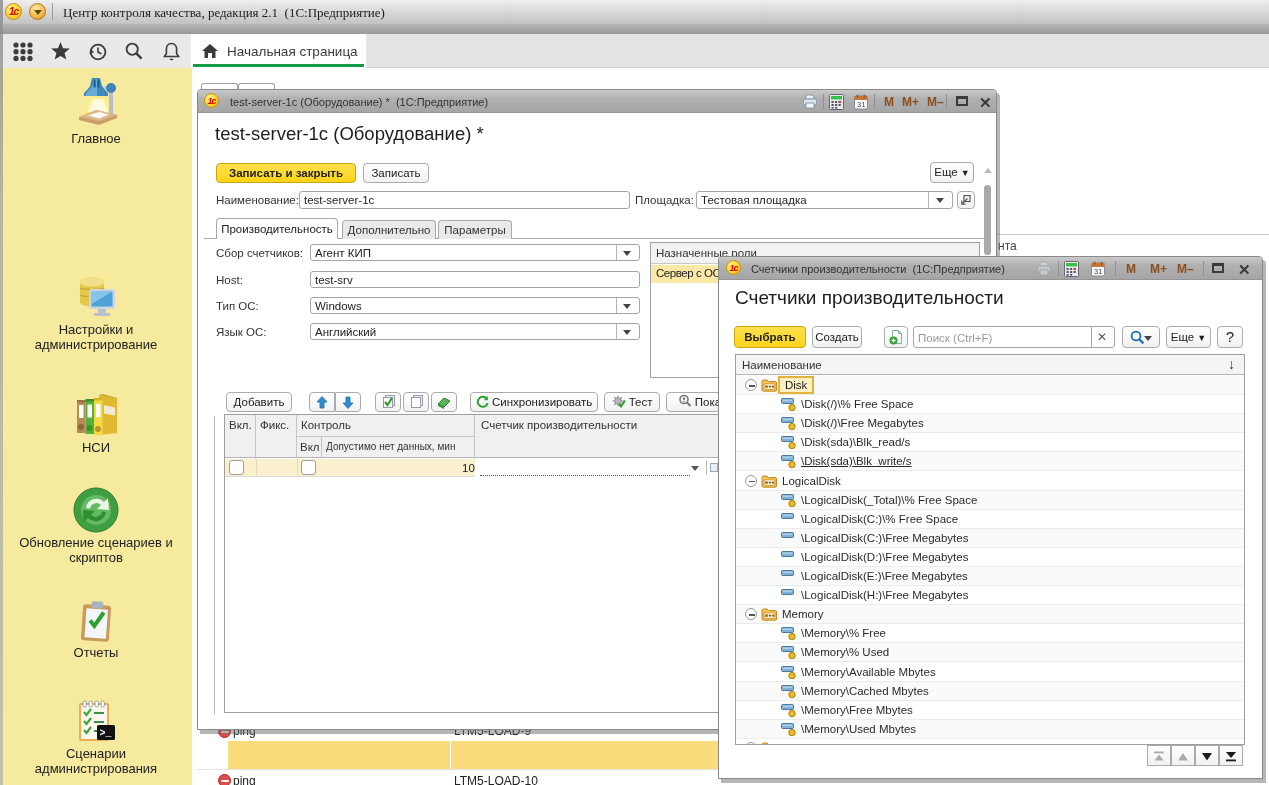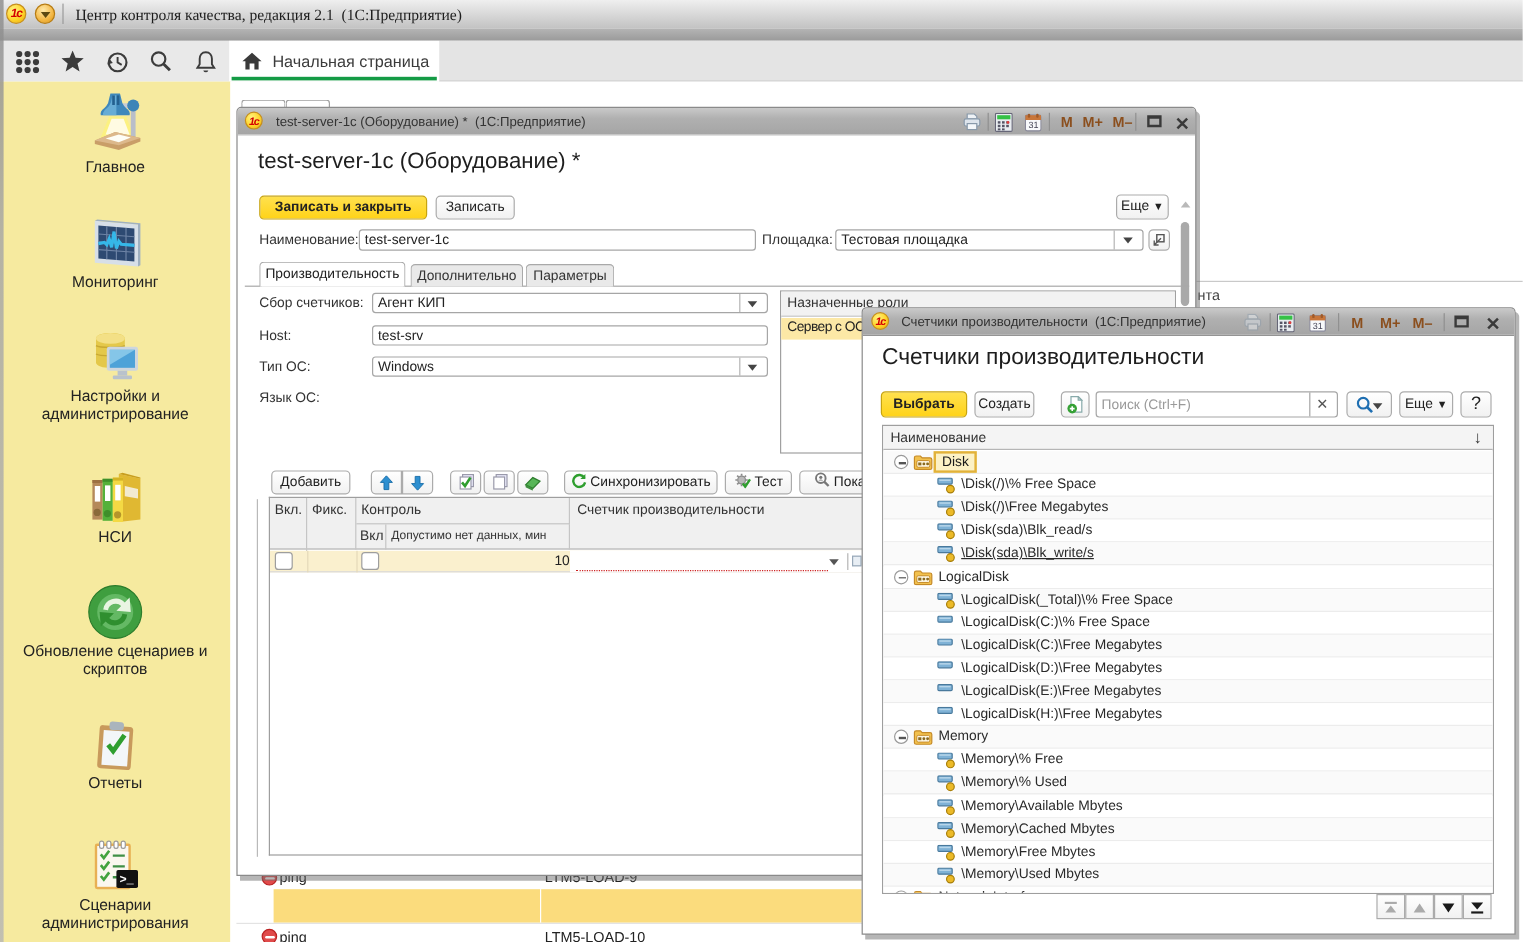--- a/index.html
+++ b/index.html
@@ -150,37 +150,20 @@
       <path d="M15 21 Q14 18.5 18 15.3 Q20.4 13 21.4 10.4 L22.8 4.3 L26 4.3 L26 21 Z" fill="#6fb3d9" opacity=".85"></path>
       <rect x="22.5" y="4.5" width="2.2" height="8" fill="#24608f"></rect>
       <rect x="26.3" y="4.5" width="2.2" height="8" fill="#24608f"></rect>
       <polygon points="8,42 25,35 46,40 46,43 28,50 8,45" fill="#c99e68"></polygon>
       <polygon points="8,42 25,35 46,40 28,46" fill="#dcb88b"></polygon>
       <polygon points="17,40.5 28,37 38,39.5 28,43.5" fill="#fdfdf6"></polygon>
     </svg>
     <div class="lbl" style="margin-top:6px;">Главное</div>
   </div>
 
-  <div class="sbitem" style="top:112px;">
-    <svg width="50" height="46" viewBox="0 0 50 46" style="display:block;margin:0 auto;">
-      <polygon points="8,4 44,7 44,42 8,39" fill="#d7dfe8"></polygon>
-      <polygon points="8,4 10,3 46,6 46,41 44,42 44,7" fill="#9fb0c0"></polygon>
-      <polygon points="11,8 41,10.5 41,38 11,35.5" fill="#2e4a72"></polygon>
-      <g stroke="#6d83a5" stroke-width="1">
-        <line x1="11" y1="15" x2="41" y2="17.3"></line>
-          <line x1="11" y1="21.5" x2="41" y2="23.7"></line>
-        <line x1="11" y1="28" x2="41" y2="30.2"></line>
-        <line x1="18" y1="8.5" x2="18" y2="36"></line>
-          <line x1="26" y1="9.2" x2="26" y2="36.7"></line>
-          <line x1="34" y1="9.9" x2="34" y2="37.4"></line>
-      </g>
-      <path d="M11 23 L16 22 L18 24 L20 19 L22 26 L24 13 L26 27 L28 21 L30 23.5 L41 24.5" fill="none" stroke="#35b7e8" stroke-width="2.6"></path>
-    </svg>
-    <div class="lbl" style="margin-top:1px;">Мониторинг</div>
-  </div>
 
   <div class="sbitem" style="top:208px;">
     <svg width="48" height="44" viewBox="0 0 48 44" style="display:block;margin:0 auto;">
       <path d="M8 6 C8 3 14 1.5 20 1.5 C26 1.5 32 3 32 6 L32 26 C32 29 26 30.5 20 30.5 C14 30.5 8 29 8 26 Z" fill="#e4c84a"></path>
       <ellipse cx="20" cy="6" rx="12" ry="4.5" fill="#f3e086"></ellipse>
       <path d="M8 12 C11 14 29 14 32 12 M8 19 C11 21 29 21 32 19" stroke="#c8a832" stroke-width="1.2" fill="none"></path>
       <rect x="17" y="13" width="26" height="20" rx="2" fill="#cdd6de"></rect>
       <rect x="19.5" y="15.5" width="21" height="15" fill="#4da2d8"></rect>
       <path d="M19.5 15.5 L40.5 15.5 L19.5 28 Z" fill="#85c6e8"></path>
       <rect x="26" y="33" width="8" height="4" fill="#b9c2cc"></rect>
@@ -357,20 +340,24 @@
     <span class="combo-arr" style="right:8px; top:6px;"></span>
   </div>
   <div class="lbl13" style="left:18px; top:184px;">Host:</div>
   <div class="inp" style="left:112px; top:181px; width:330px; height:17px;">test-srv</div>
   <div class="lbl13" style="left:18px; top:210px;">Тип ОС:</div>
   <div class="inp" style="left:112px; top:207px; width:330px; height:17px;">Windows
     <span style="position:absolute; right:22px; top:0; width:1px; height:15px; background:#b5b5b5;"></span>
     <span class="combo-arr" style="right:8px; top:6px;"></span>
   </div>
   <div class="lbl13" style="left:18px; top:236px;">Язык ОС:</div>
+  <div class="inp" style="left:112px; top:233px; width:330px; height:17px;">Английский
+    <span style="position:absolute; right:22px; top:0; width:1px; height:15px; background:#b5b5b5;"></span>
+    <span class="combo-arr" style="right:8px; top:6px;"></span>
+  </div>
 
   <div class="abs" style="left:452px; top:152px; width:330px; height:136px; border:1px solid #a0a0a0;">
     <div style="position:absolute; left:0; top:0; right:0; height:21px; background:#f2f2f2; border-bottom:1px solid #c9c9c9; font-size:11.5px; color:#333; padding:4px 0 0 5px;">Назначенные роли</div>
     <div style="position:absolute; left:0; top:22px; right:0; height:18px; background:#fce8a6; font-size:11.5px; color:#222; padding:2px 0 0 5px; letter-spacing:-0.45px;">Сервер с ОС</div>
   </div>
 
   <div class="btn" style="left:28px; top:302px; width:66px; height:20px; line-height:18px;">Добавить</div>
   <div class="btn" style="left:111px; top:302px; width:26px; height:20px; border-radius:4px 0 0 4px;">
     <svg width="12" height="13" viewBox="0 0 12 13" style="margin-top:3px;">
         <path d="M6 0.5 L11 6 L8 6 L8 12 L4 12 L4 6 L1 6 Z" fill="#2d8fd0" stroke="#1a6faa" stroke-width="0.8"></path>

